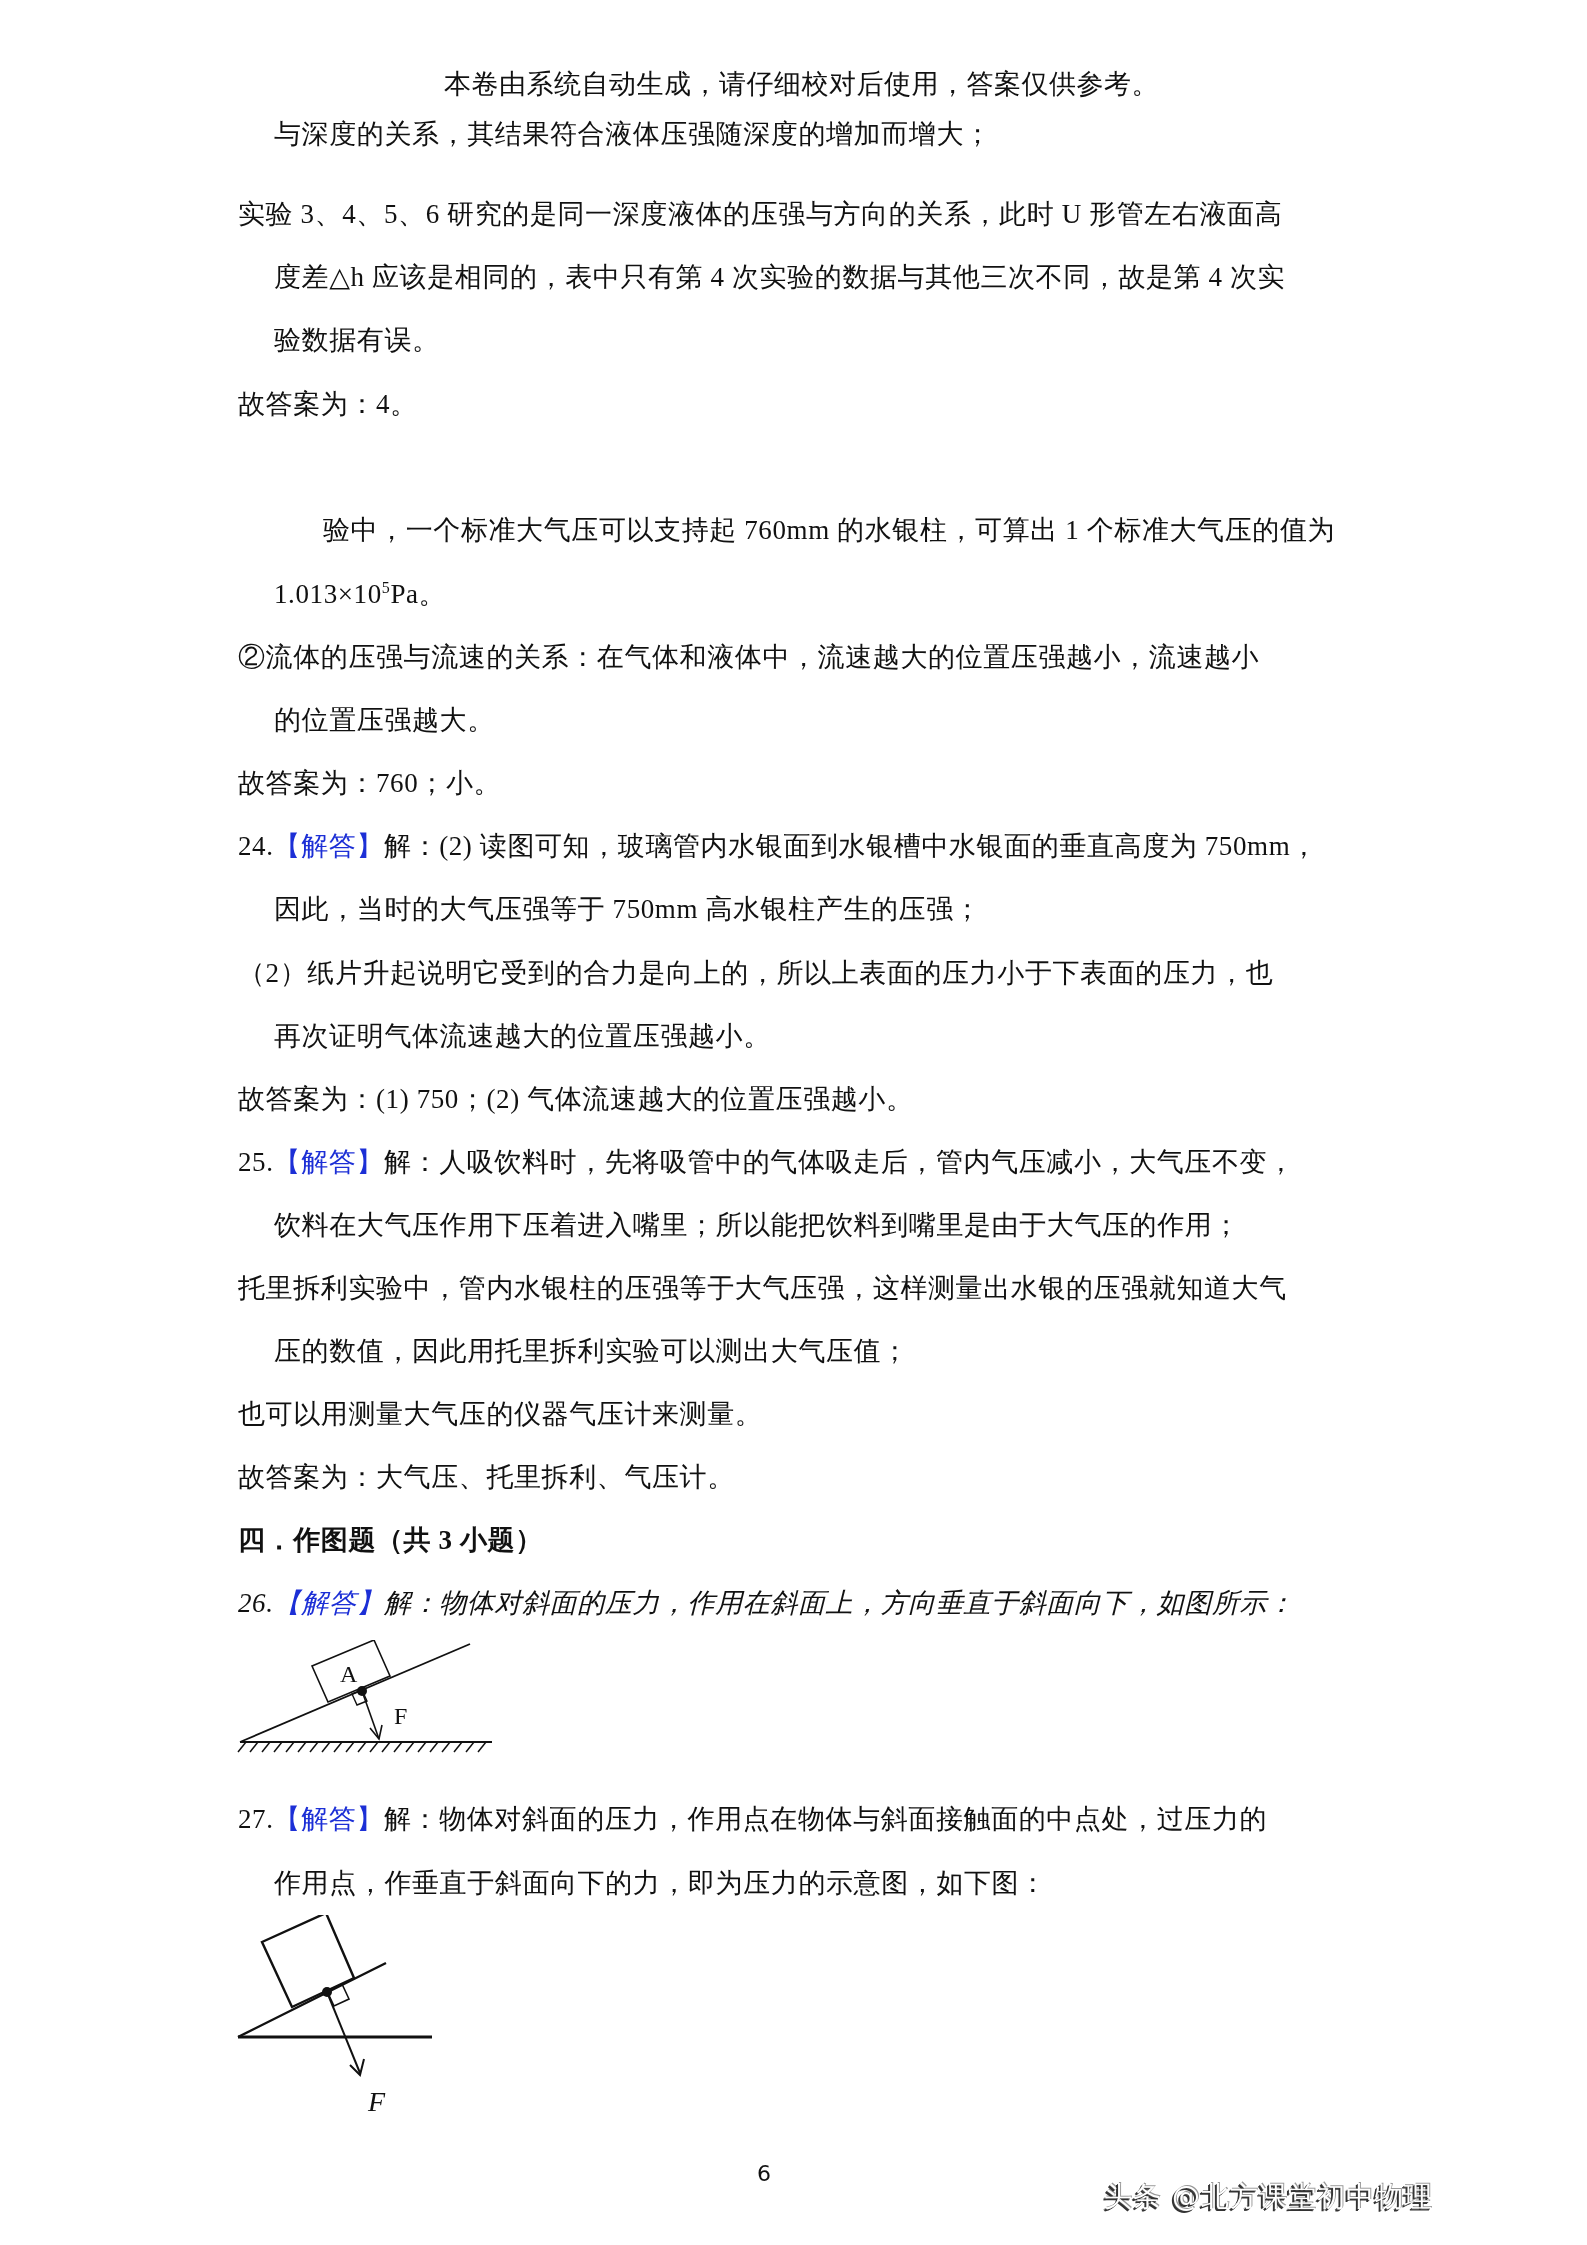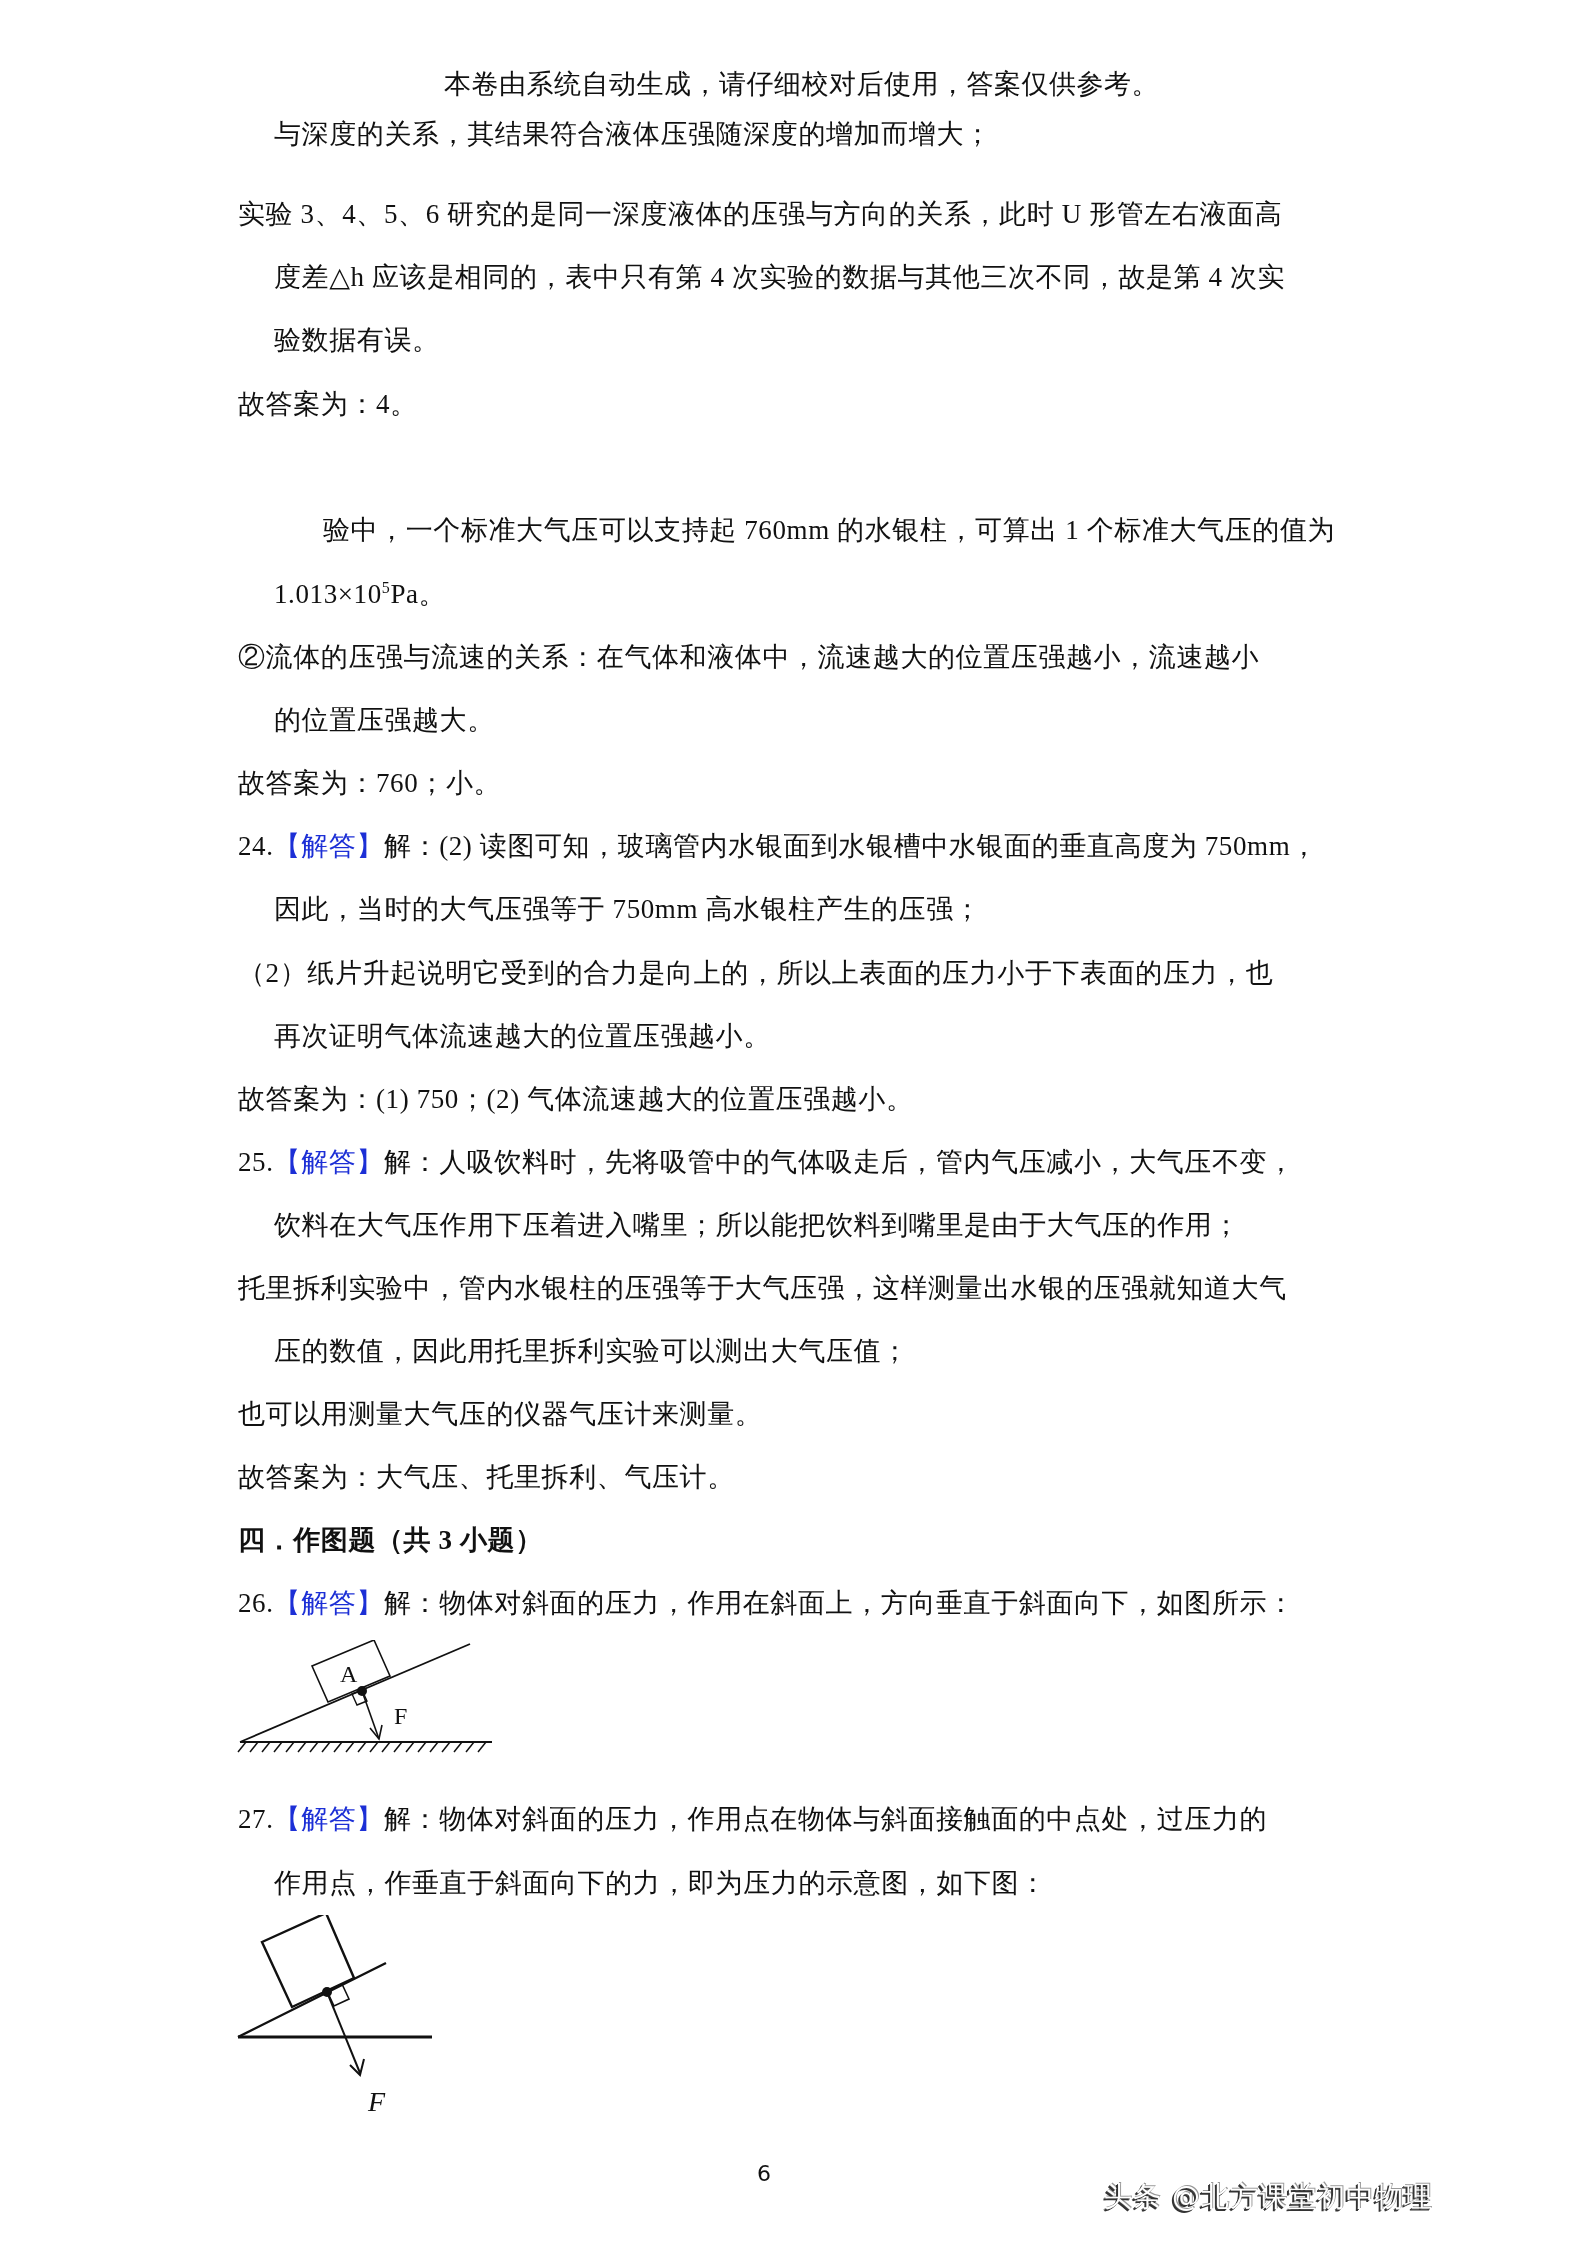--- a/index.html
+++ b/index.html
@@ -107,21 +107,21 @@
     <span>25.</span><span class="tag">【解答】</span><span>解：人吸饮料时，先将吸管中的气体吸走后，管内气压减小，大气压不变，</span>
   </div>
   <div class="line indent" style="top:1207px;">饮料在大气压作用下压着进入嘴里；所以能把饮料到嘴里是由于大气压的作用；</div>
   <div class="line" style="top:1270px;">托里拆利实验中，管内水银柱的压强等于大气压强，这样测量出水银的压强就知道大气</div>
   <div class="line indent" style="top:1333px;">压的数值，因此用托里拆利实验可以测出大气压值；</div>
   <div class="line" style="top:1396px;">也可以用测量大气压的仪器气压计来测量。</div>
   <div class="line" style="top:1459px;">故答案为：大气压、托里拆利、气压计。</div>
 
   <div class="line bold" style="top:1522px;">四．作图题（共 3 小题）</div>
 
-  <div class="line" style="top:1585px;">
+  <div class="line" style="top:1585px;font-style:italic;">
     <span>26.</span><span class="tag">【解答】</span><span>解：物体对斜面的压力，作用在斜面上，方向垂直于斜面向下，如图所示：</span>
   </div>
 
   <div class="fig" style="left:236px; top:1640px; width:270px; height:130px;">
     <svg width="270" height="130" viewBox="0 0 270 130">
 
       <line x1="4" y1="102" x2="256" y2="102" stroke="#111" stroke-width="2"></line>
 
       <g stroke="#111" stroke-width="1.5">
         <line x1="10" y1="102" x2="2" y2="112"></line>

